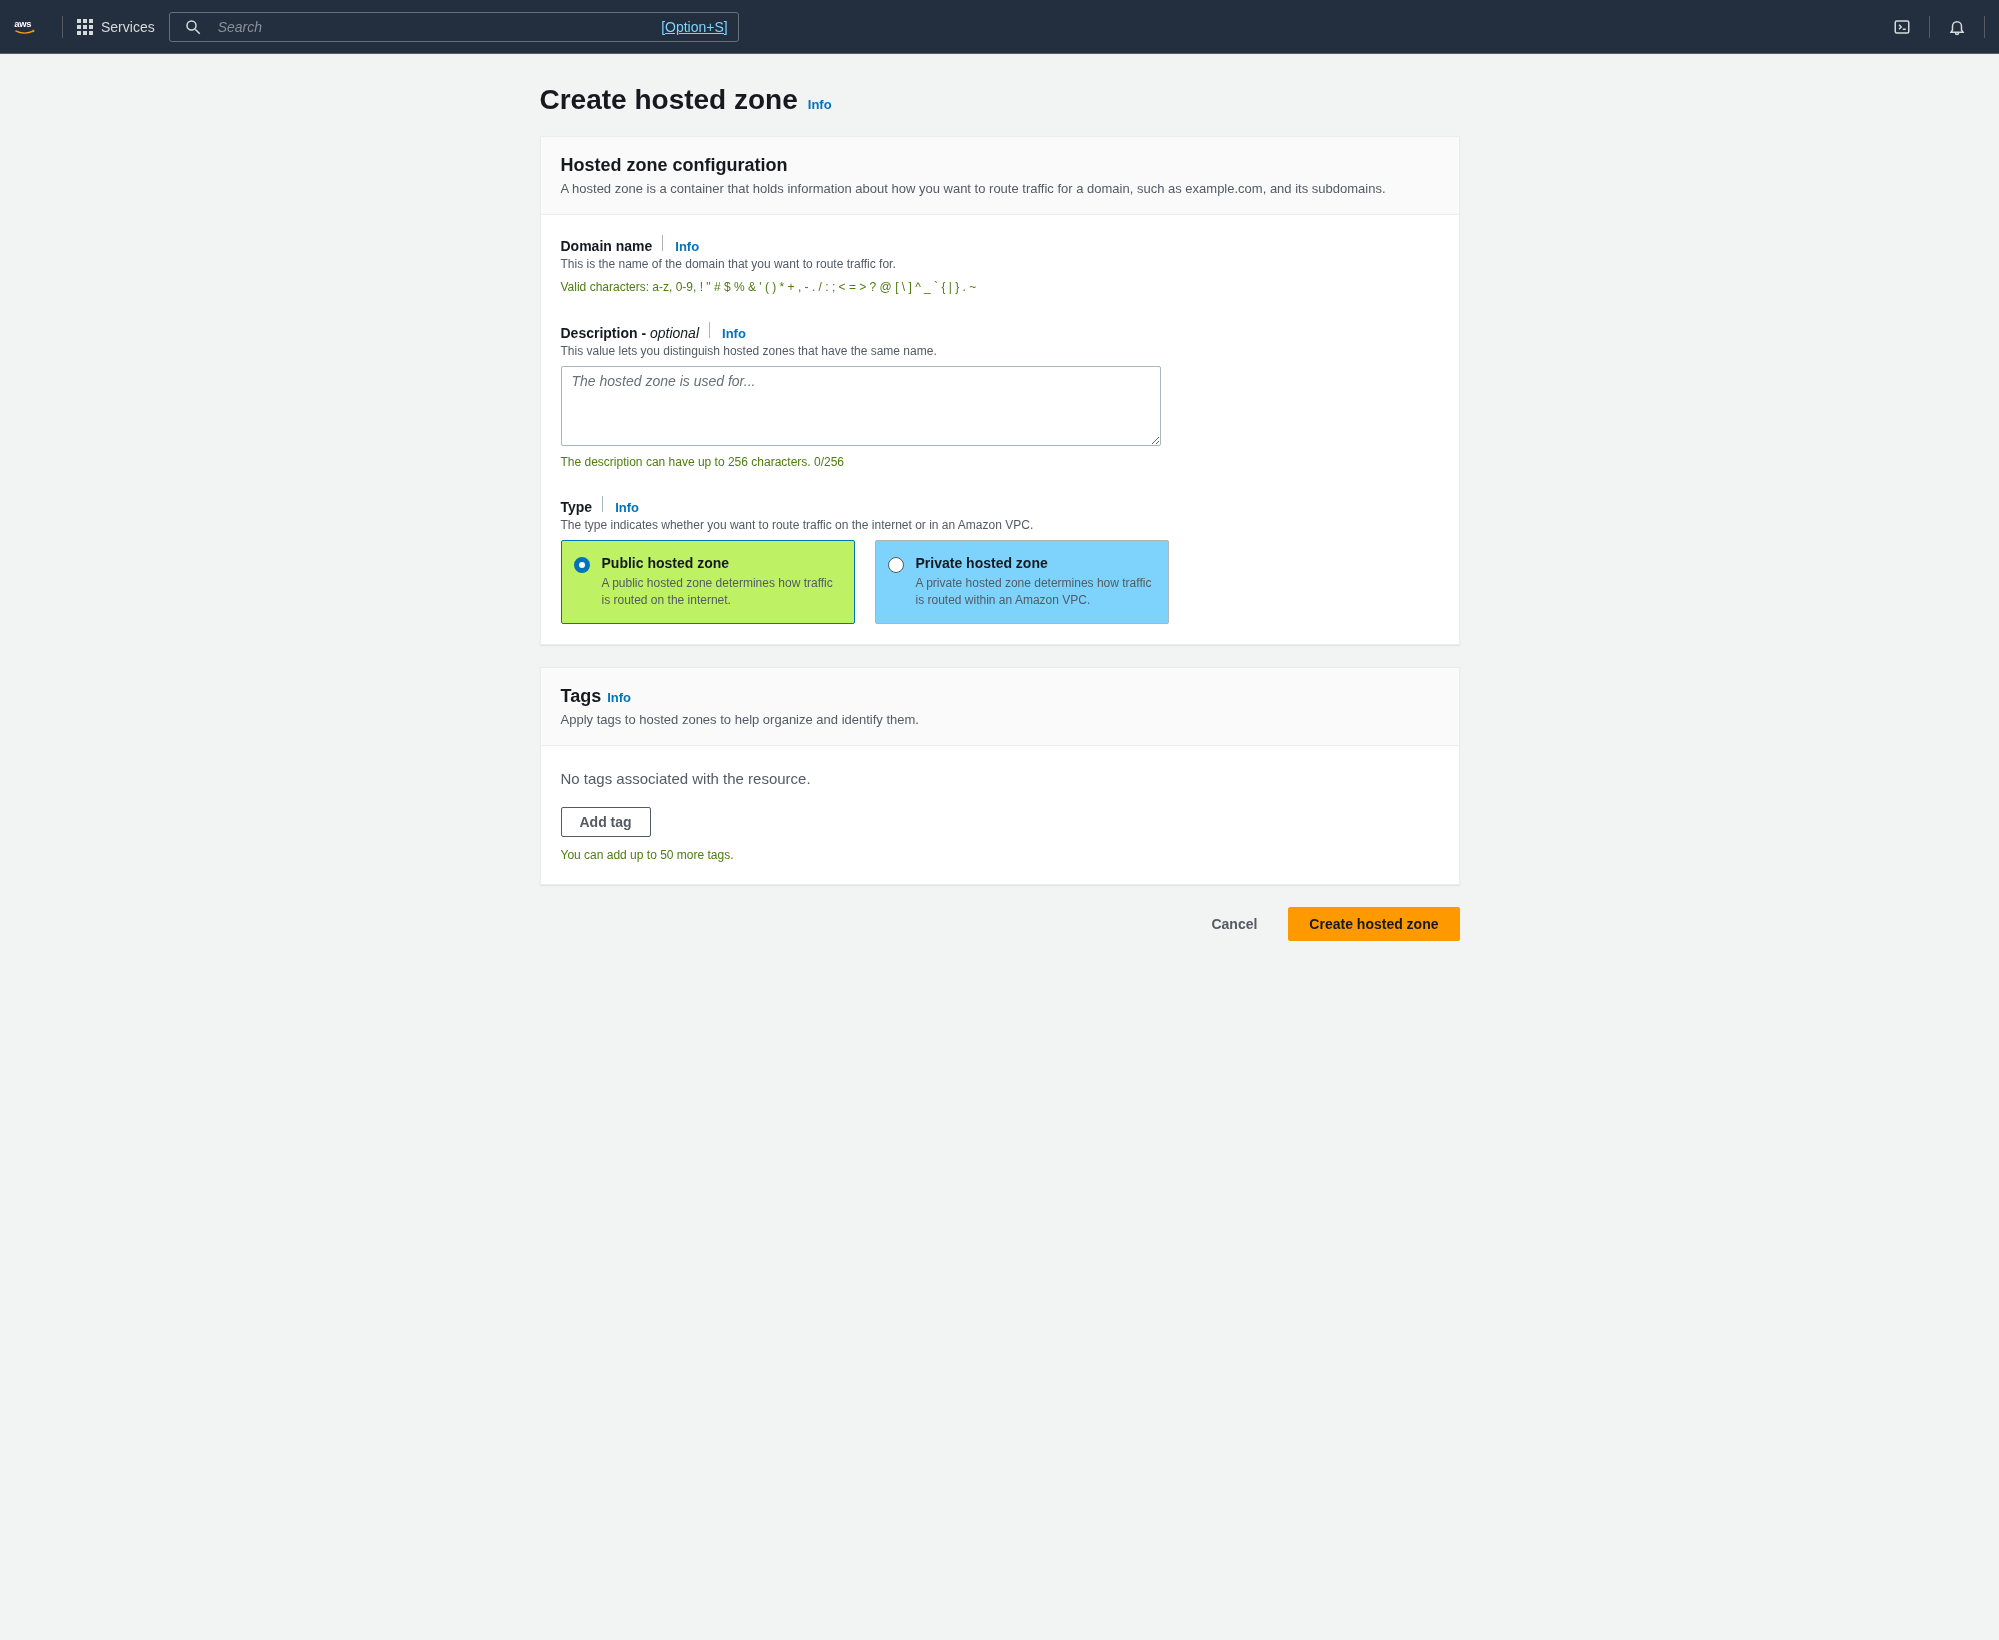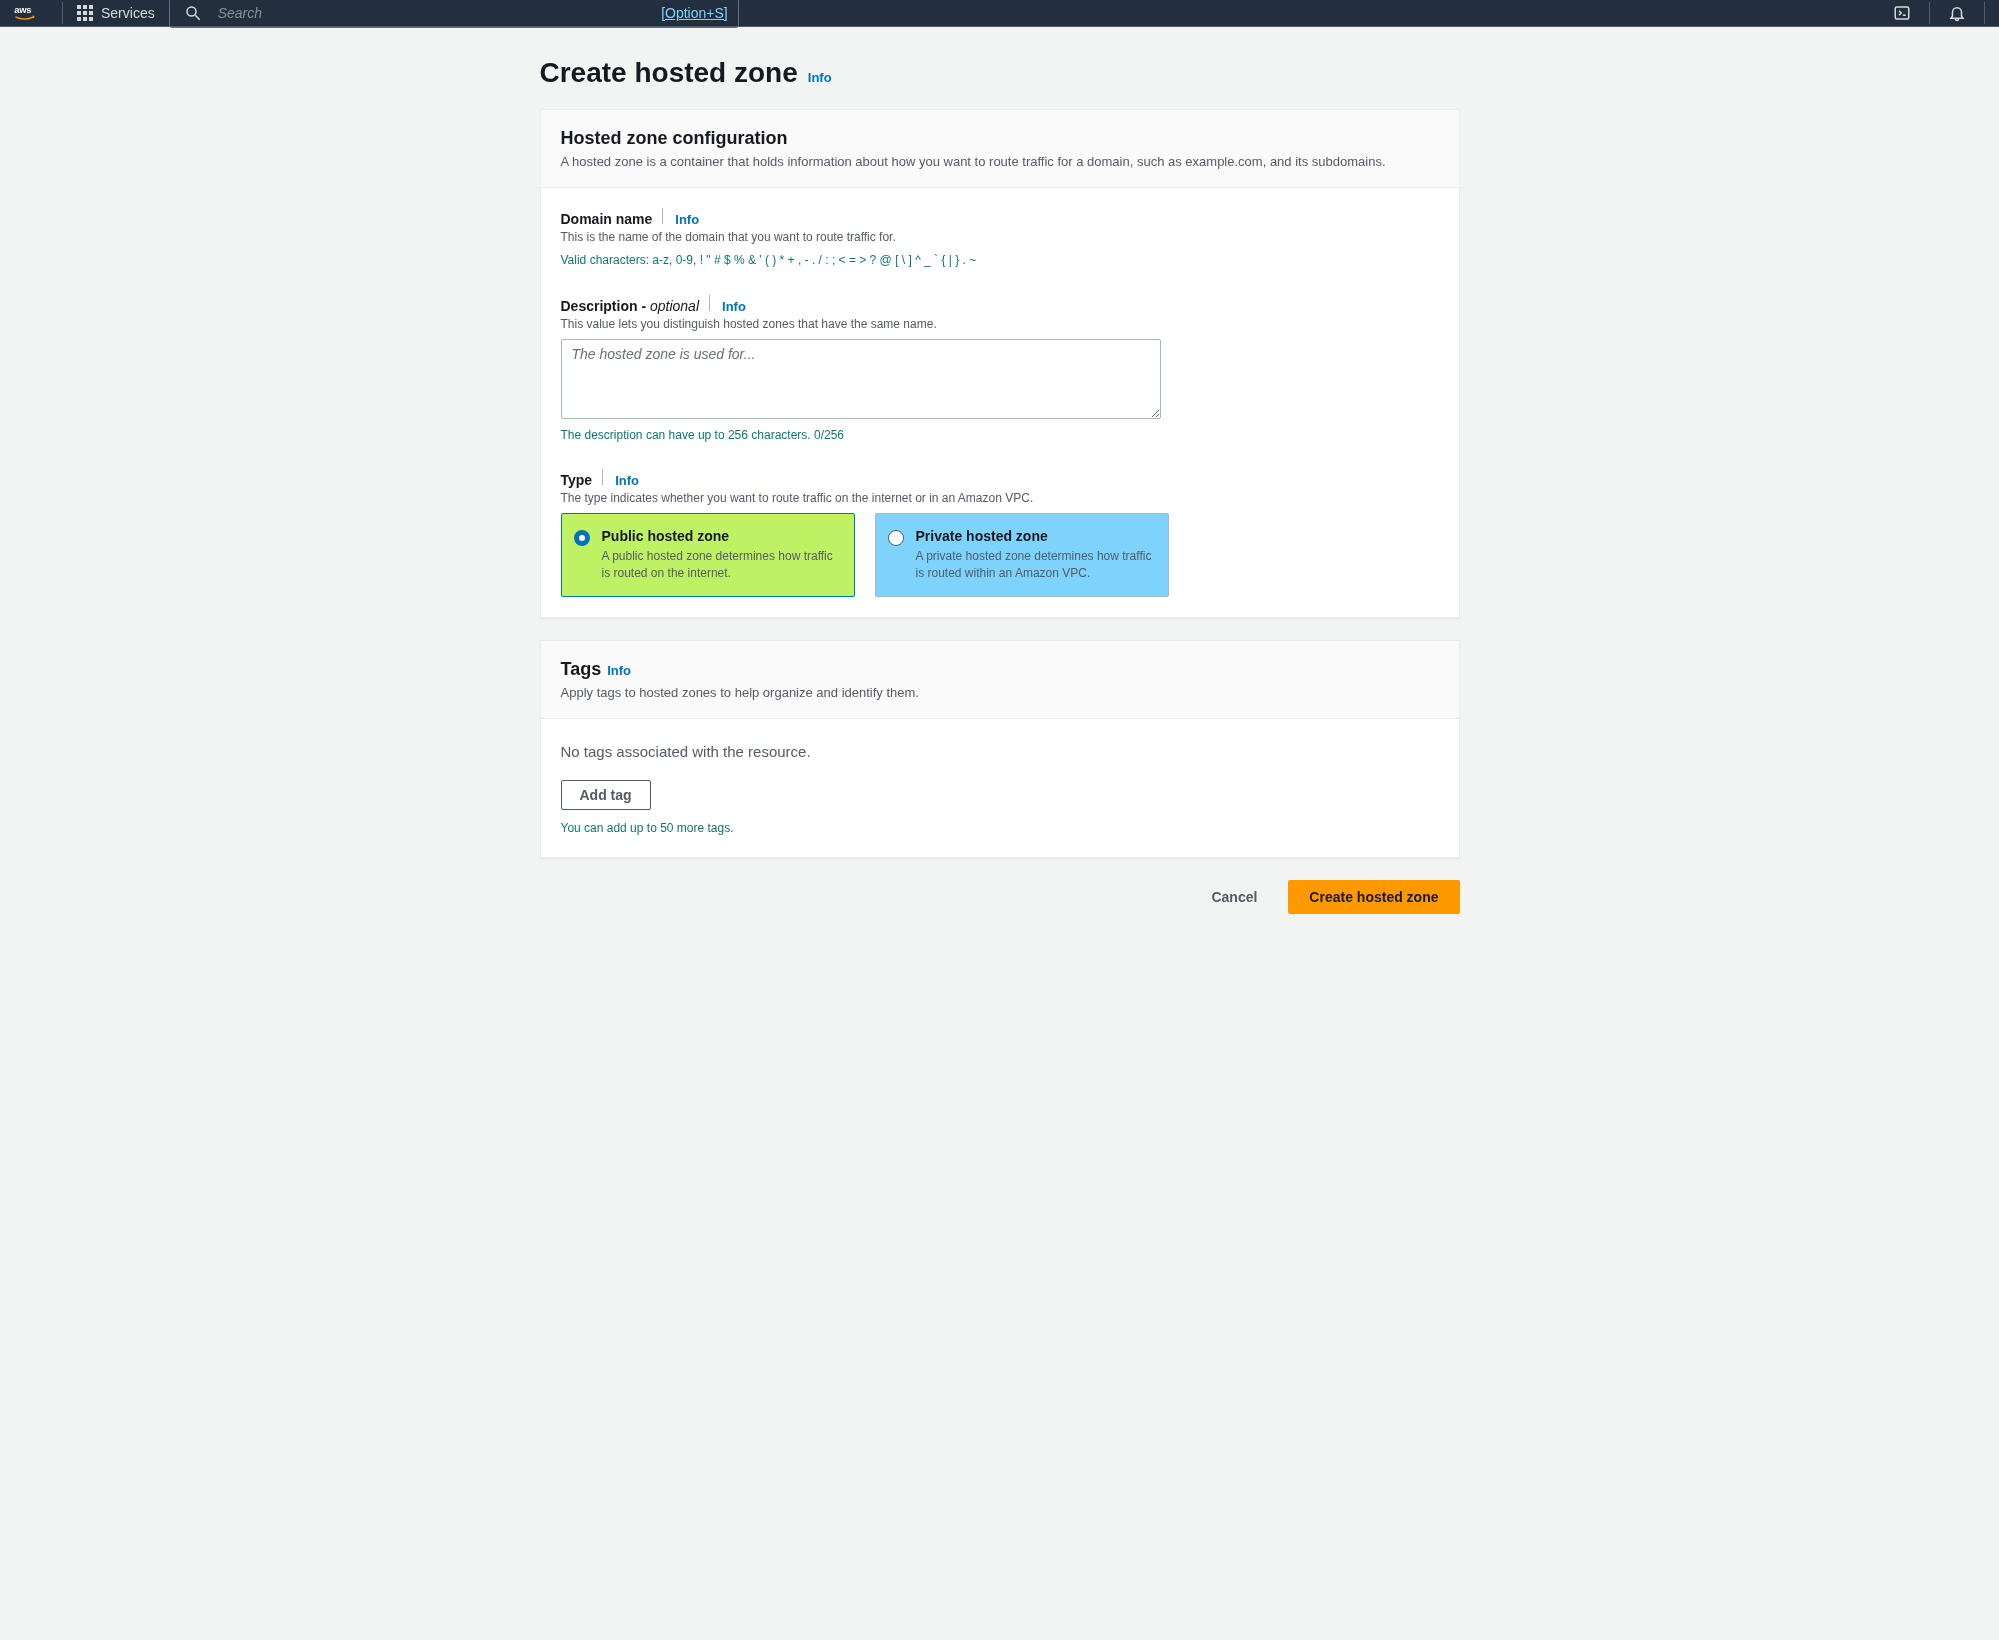--- a/index.html
+++ b/index.html
@@ -5,21 +5,21 @@
   * { box-sizing: border-box; margin: 0; padding: 0; }
   body {
     font-family: "Amazon Ember", "Helvetica Neue", Helvetica, Arial, sans-serif;
     background: #f2f3f3;
     color: #16191f;
     font-size: 14px;
   }
   
   .topnav {
     background: #232f3e;
-    height: 27px;
+    height: 54px;
     display: flex;
     align-items: center;
     padding: 0 14px;
     gap: 14px;
     border-bottom: 1px solid #545b64;
   }
   .aws-logo {
     display: flex;
     align-items: flex-end;
     font-weight: 700;
@@ -94,21 +94,21 @@
   .panel-header h2 { font-size: 18px; font-weight: 700; color:#16191f; margin-bottom: 4px; display:flex; align-items:baseline; gap:6px;text-align:right;}
   .panel-header p { font-size: 13px; color: #545b64; line-height: 1.4; }
   .panel-body { padding: 20px; }
 
   .field { margin-bottom: 26px; }
   .field:last-child { margin-bottom: 0; }
   .field-label-row { display: flex; align-items: baseline; gap: 8px; margin-bottom: 2px;}
   .field-label { font-size: 14px; font-weight: 700; color:#16191f; }
   .optional { font-style: italic; font-weight: 400; }
   .field-desc { font-size: 12px; color: #545b64; margin-bottom: 6px; line-height:1.4; }
-  .field-help { font-size: 12px; color: #0f766e; margin-top: 5px; line-height:1.4; }
+  .field-help { font-size: 12px; color: #4d7c0f; margin-top: 5px; line-height:1.4; }
 
   input.text-input, textarea.text-input {
     width: 600px;
     max-width: 100%;
     border: 1px solid #aab7b8;
     border-radius: 2px;
     padding: 6px 10px;
     font-size: 14px;
     font-family: inherit;
     color: #16191f;

